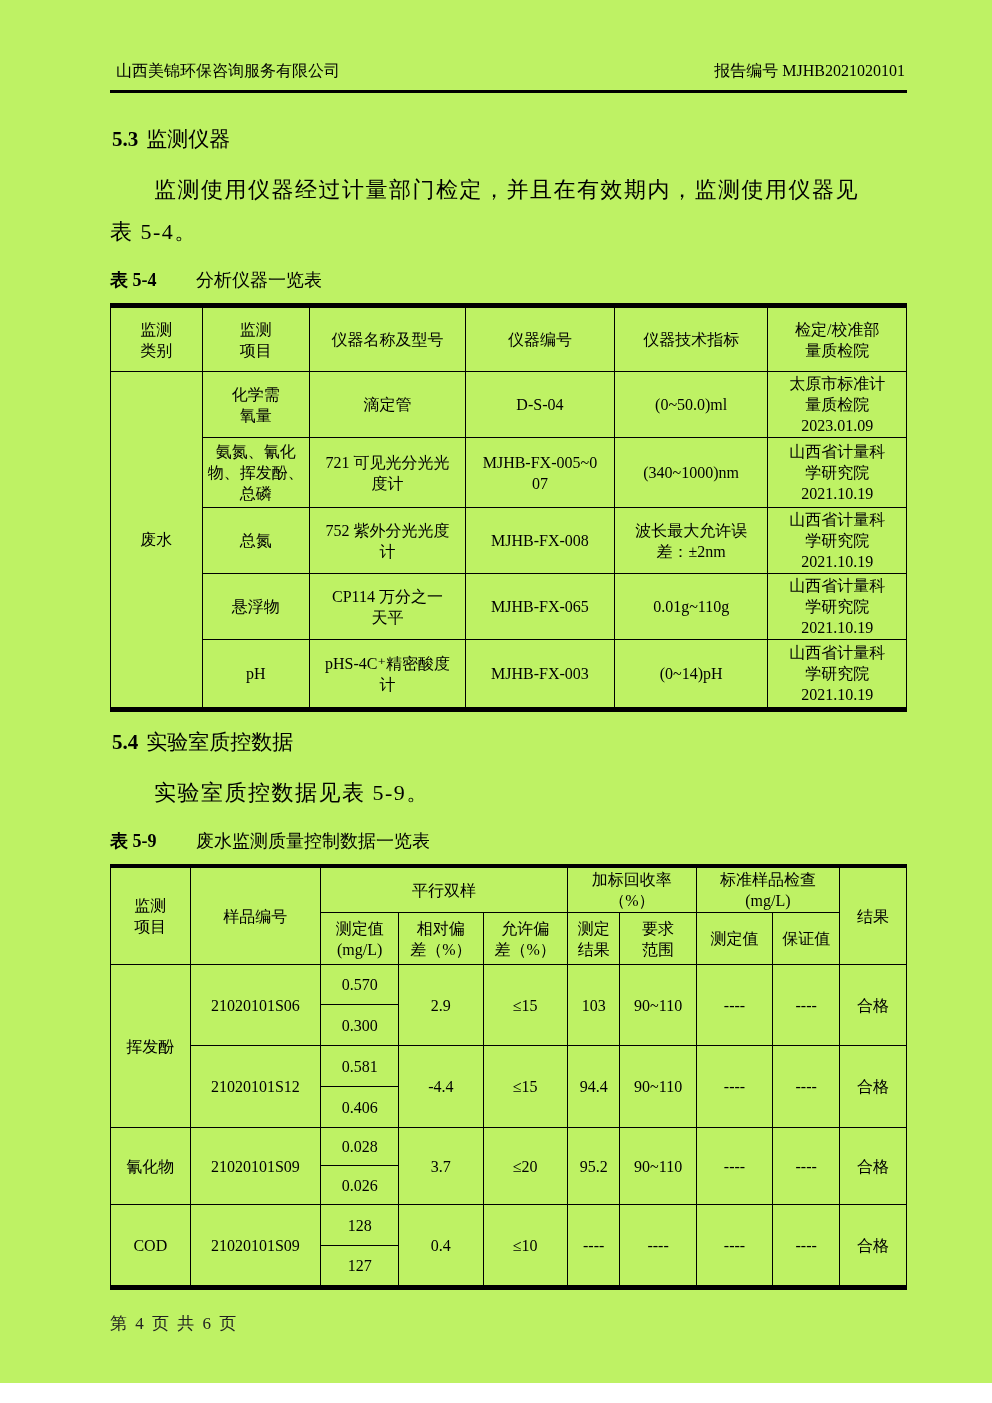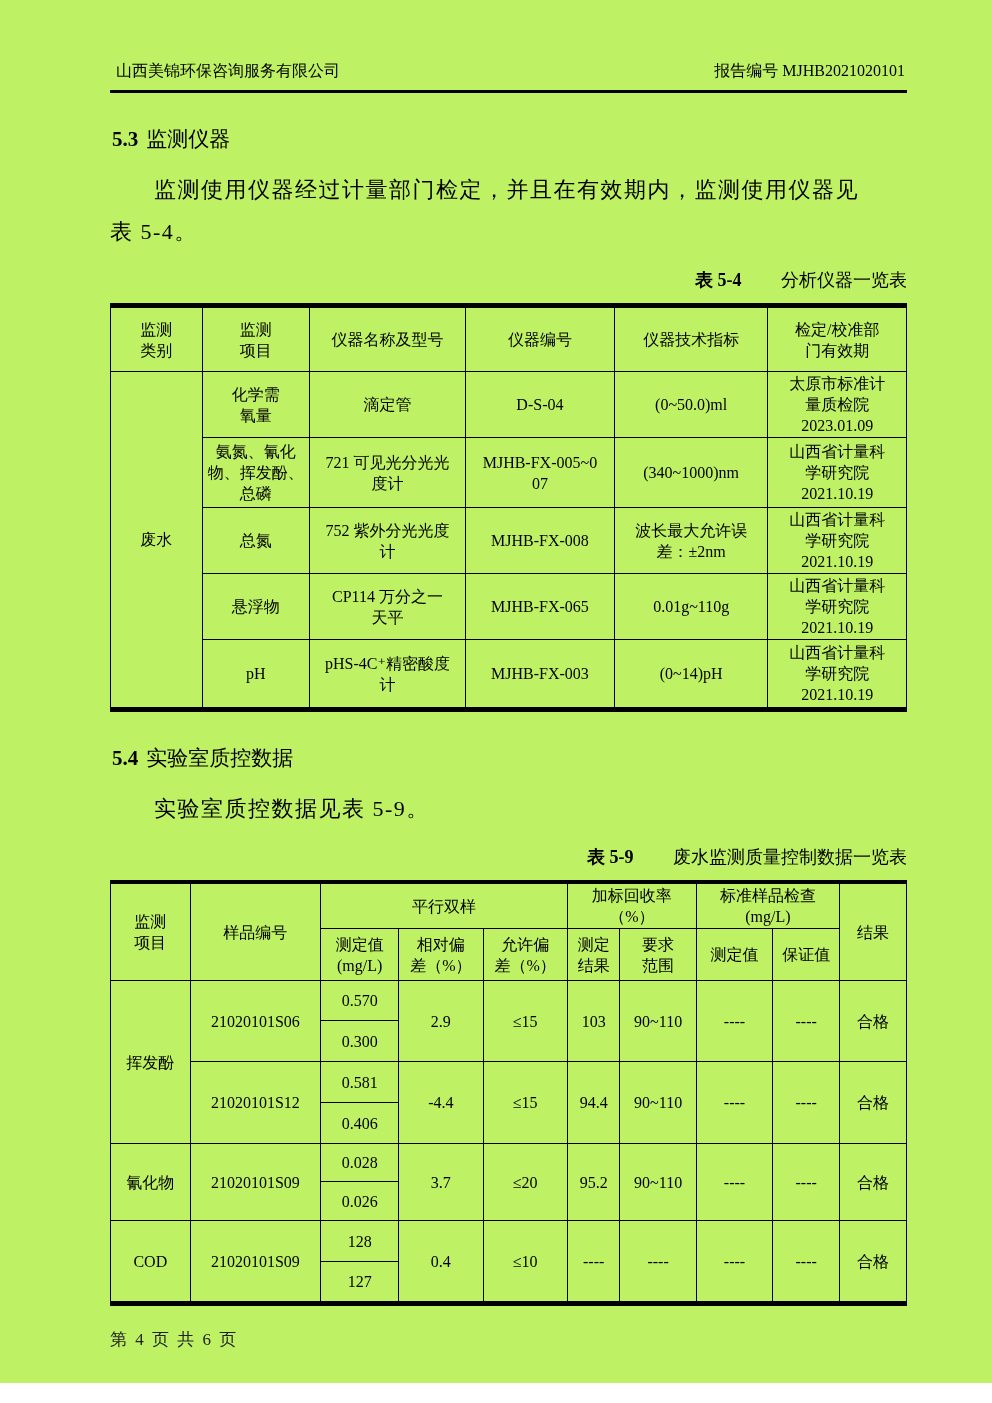--- a/index.html
+++ b/index.html
@@ -29,21 +29,21 @@
   .body-para{
     margin:16px 0 0 0;
     font-size:22px;line-height:42px;
     text-indent:2em;
     letter-spacing:1.5px;
     white-space:pre-line;
   }
   
   .table-caption{
     margin-top:14px;
-    text-align:right;
+    text-align:left;
     font-size:18px;line-height:26px;font-family:Liberation Serif, serif;
   }
   .table-caption .cap-label{font-weight:bold;margin-right:2.2em;}
   
   table.doc-table{
     width:100%;
     border-collapse:collapse;
     table-layout:fixed;
     margin-top:10px;
   }
@@ -96,21 +96,21 @@
     <tbody>
         <tr style="height:66px">
       <td>监测
 类别</td>
       <td>监测
 项目</td>
       <td>仪器名称及型号</td>
       <td>仪器编号</td>
       <td>仪器技术指标</td>
       <td>检定/校准部
-门有效期</td>
+量质检院</td>
     </tr>
     <tr style="height:64px">
       <td rowspan="5">废水</td>
       <td>化学需
 氧量</td>
       <td>滴定管</td>
       <td>D-S-04</td>
       <td>(0~50.0)ml</td>
       <td>太原市标准计
 量质检院
@@ -156,21 +156,21 @@
 计</td>
       <td>MJHB-FX-003</td>
       <td>(0~14)pH</td>
       <td>山西省计量科
 学研究院
 2021.10.19</td>
     </tr>
   </tbody>
     </table>
 
-  <h2 class="section-heading" style="margin-top:32px"><span class="sec-num">5.4</span><span>实验室质控数据</span></h2>
+  <h2 class="section-heading" style="margin-top:16px"><span class="sec-num">5.4</span><span>实验室质控数据</span></h2>
 
   <p class="body-para">实验室质控数据见表 5-9。</p>
 
   <div class="table-caption">
     <span class="cap-label">表 5-9</span><span>废水监测质量控制数据一览表</span>
   </div>
 
   <table class="doc-table t59">
     <colgroup>
       <col style="width:10%">

